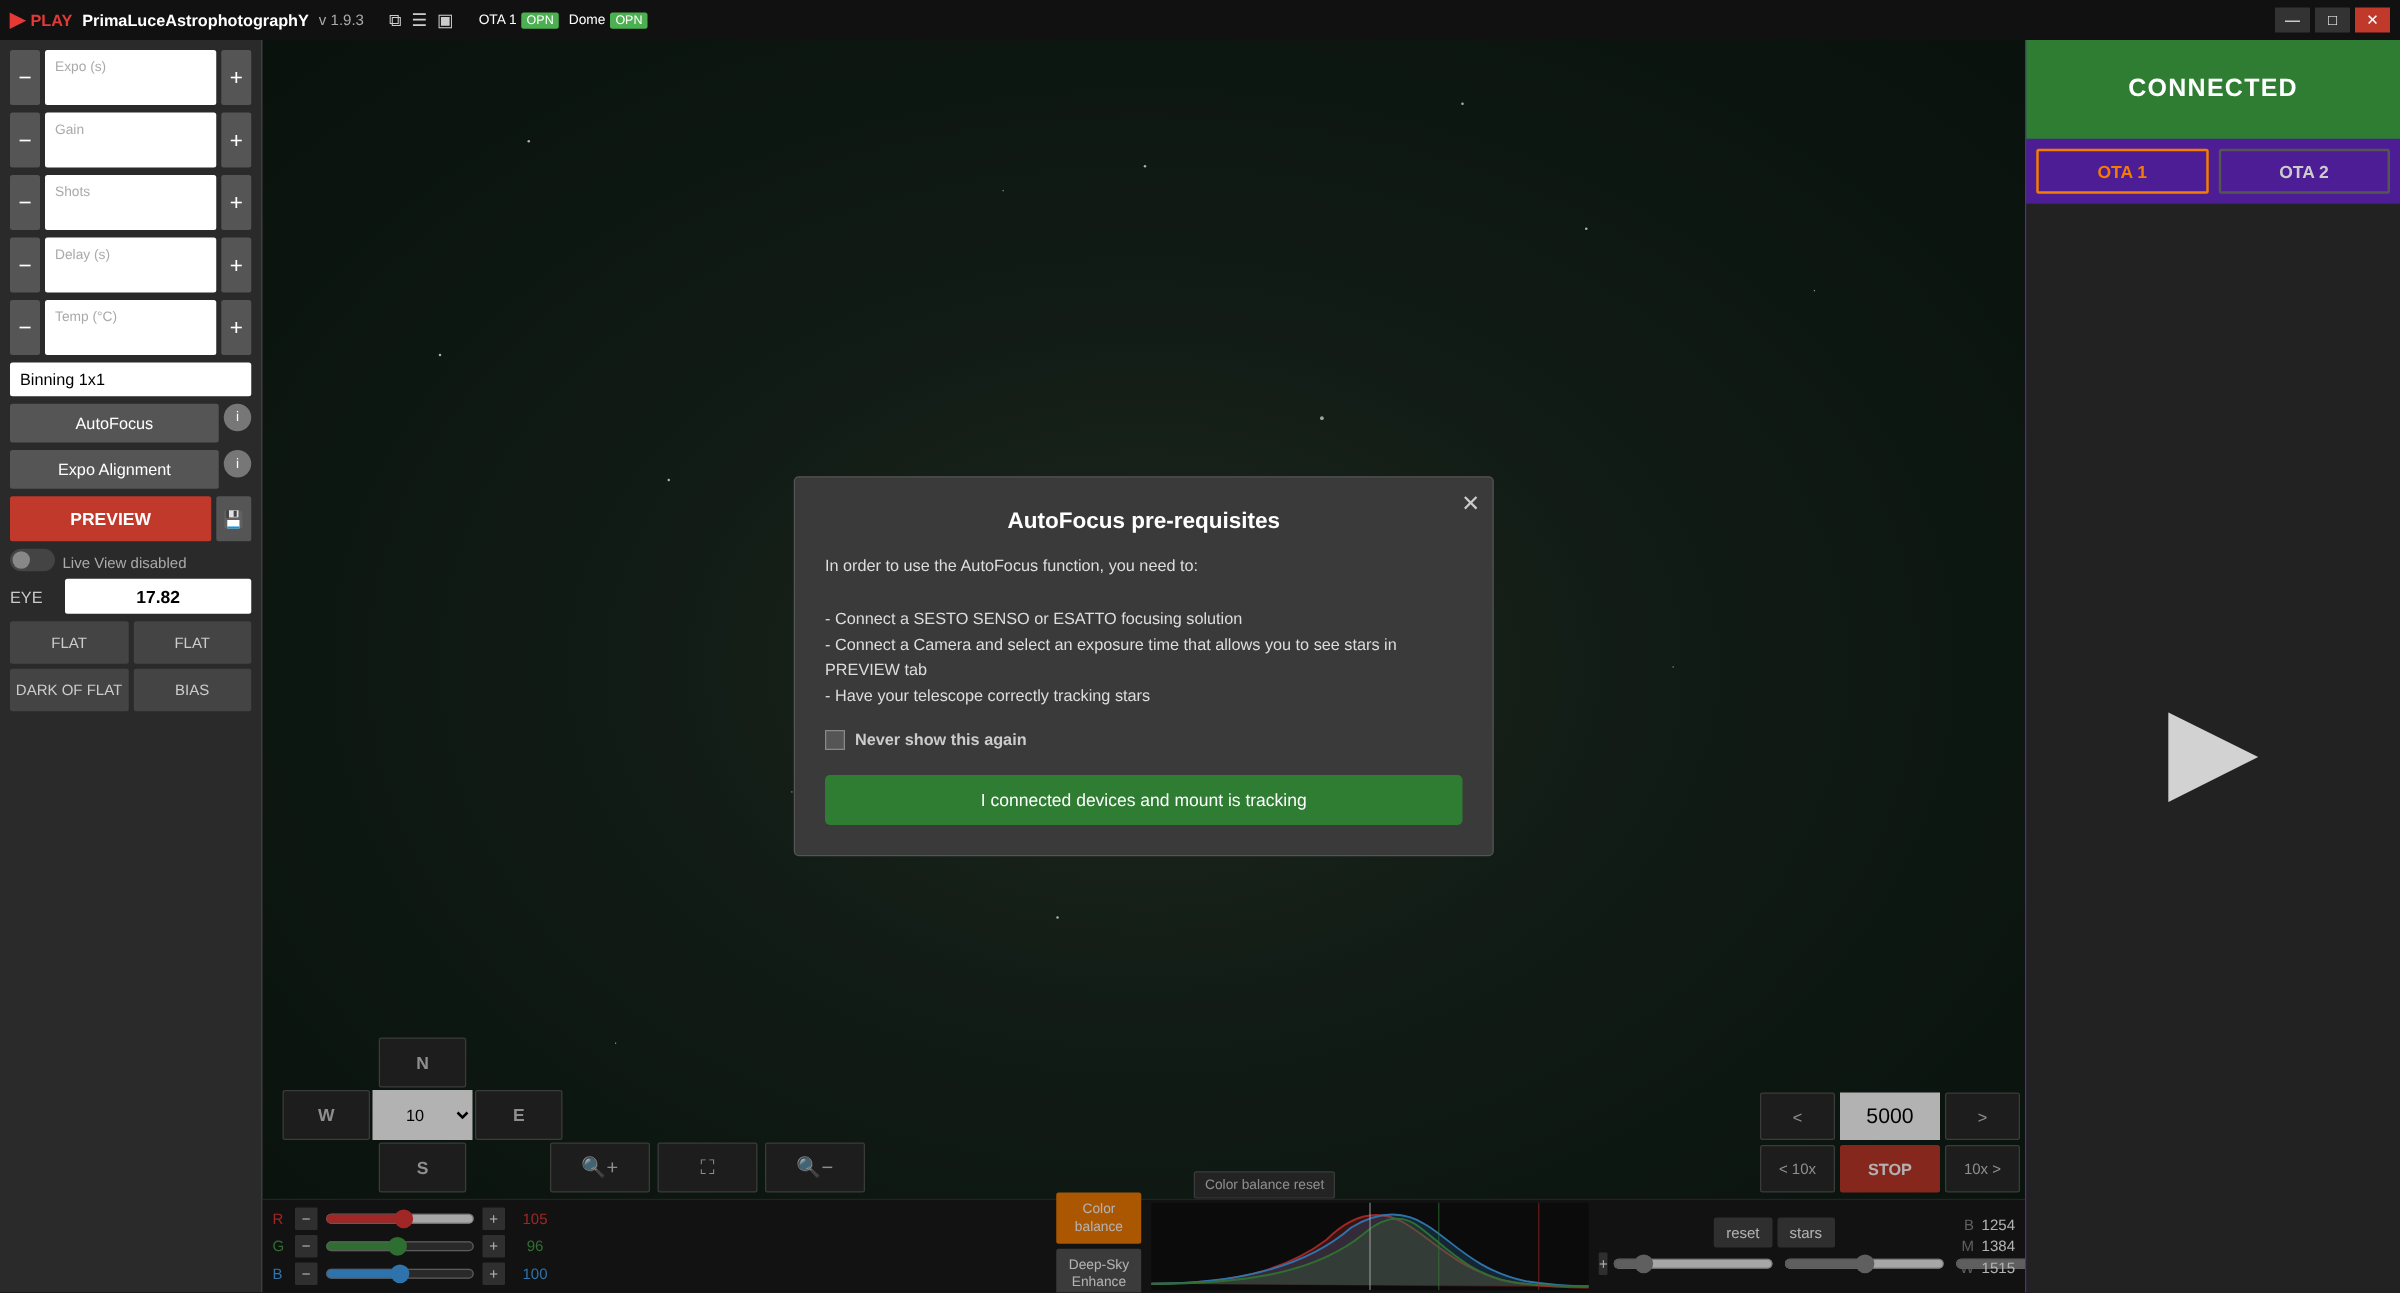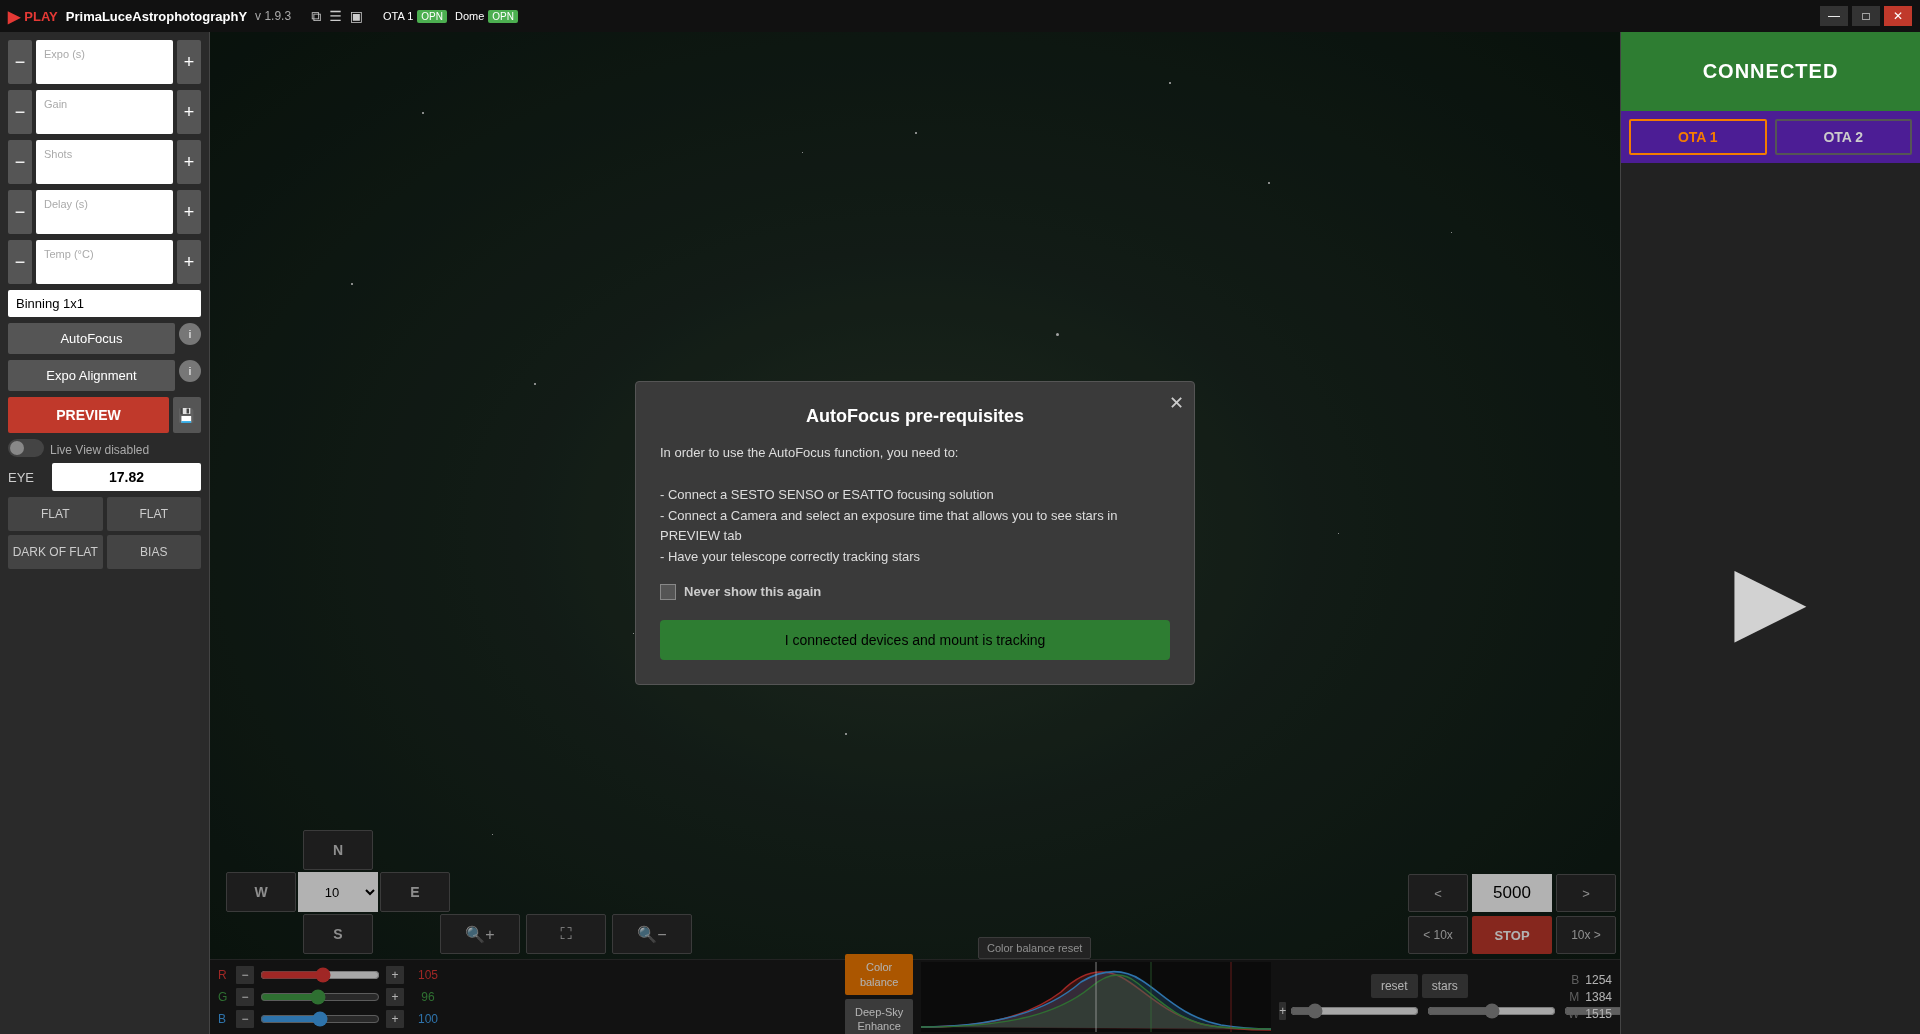--- a/index.html
+++ b/index.html
@@ -360,21 +360,21 @@
     }
     .dialog-checkbox-label {
       font-size: 13px;
       color: #ccc;
       font-weight: bold;
     }
     .dialog-confirm-btn {
       display: block;
       width: 100%;
       background: #2e7d32;
-      color: #000000;
+      color: #ffffff;
       border: none;
       padding: 12px;
       border-radius: 4px;
       font-size: 14px;
       cursor: pointer;
       text-align: center;
     }
 
     
     .dir-pad {
@@ -691,21 +691,21 @@
     .big-arrow {
       font-size: 120px;
       color: #fff;
       opacity: 0.8;
     }
 
     
     .color-reset-badge {
       position: absolute;
       bottom: 75px;
-      left: 768px;
+      left: 745px;
       background: #333;
       border: 1px solid #555;
       padding: 4px 8px;
       font-size: 11px;
       color: #ccc;
       border-radius: 2px;
     }
 
     
     .histogram-container {

